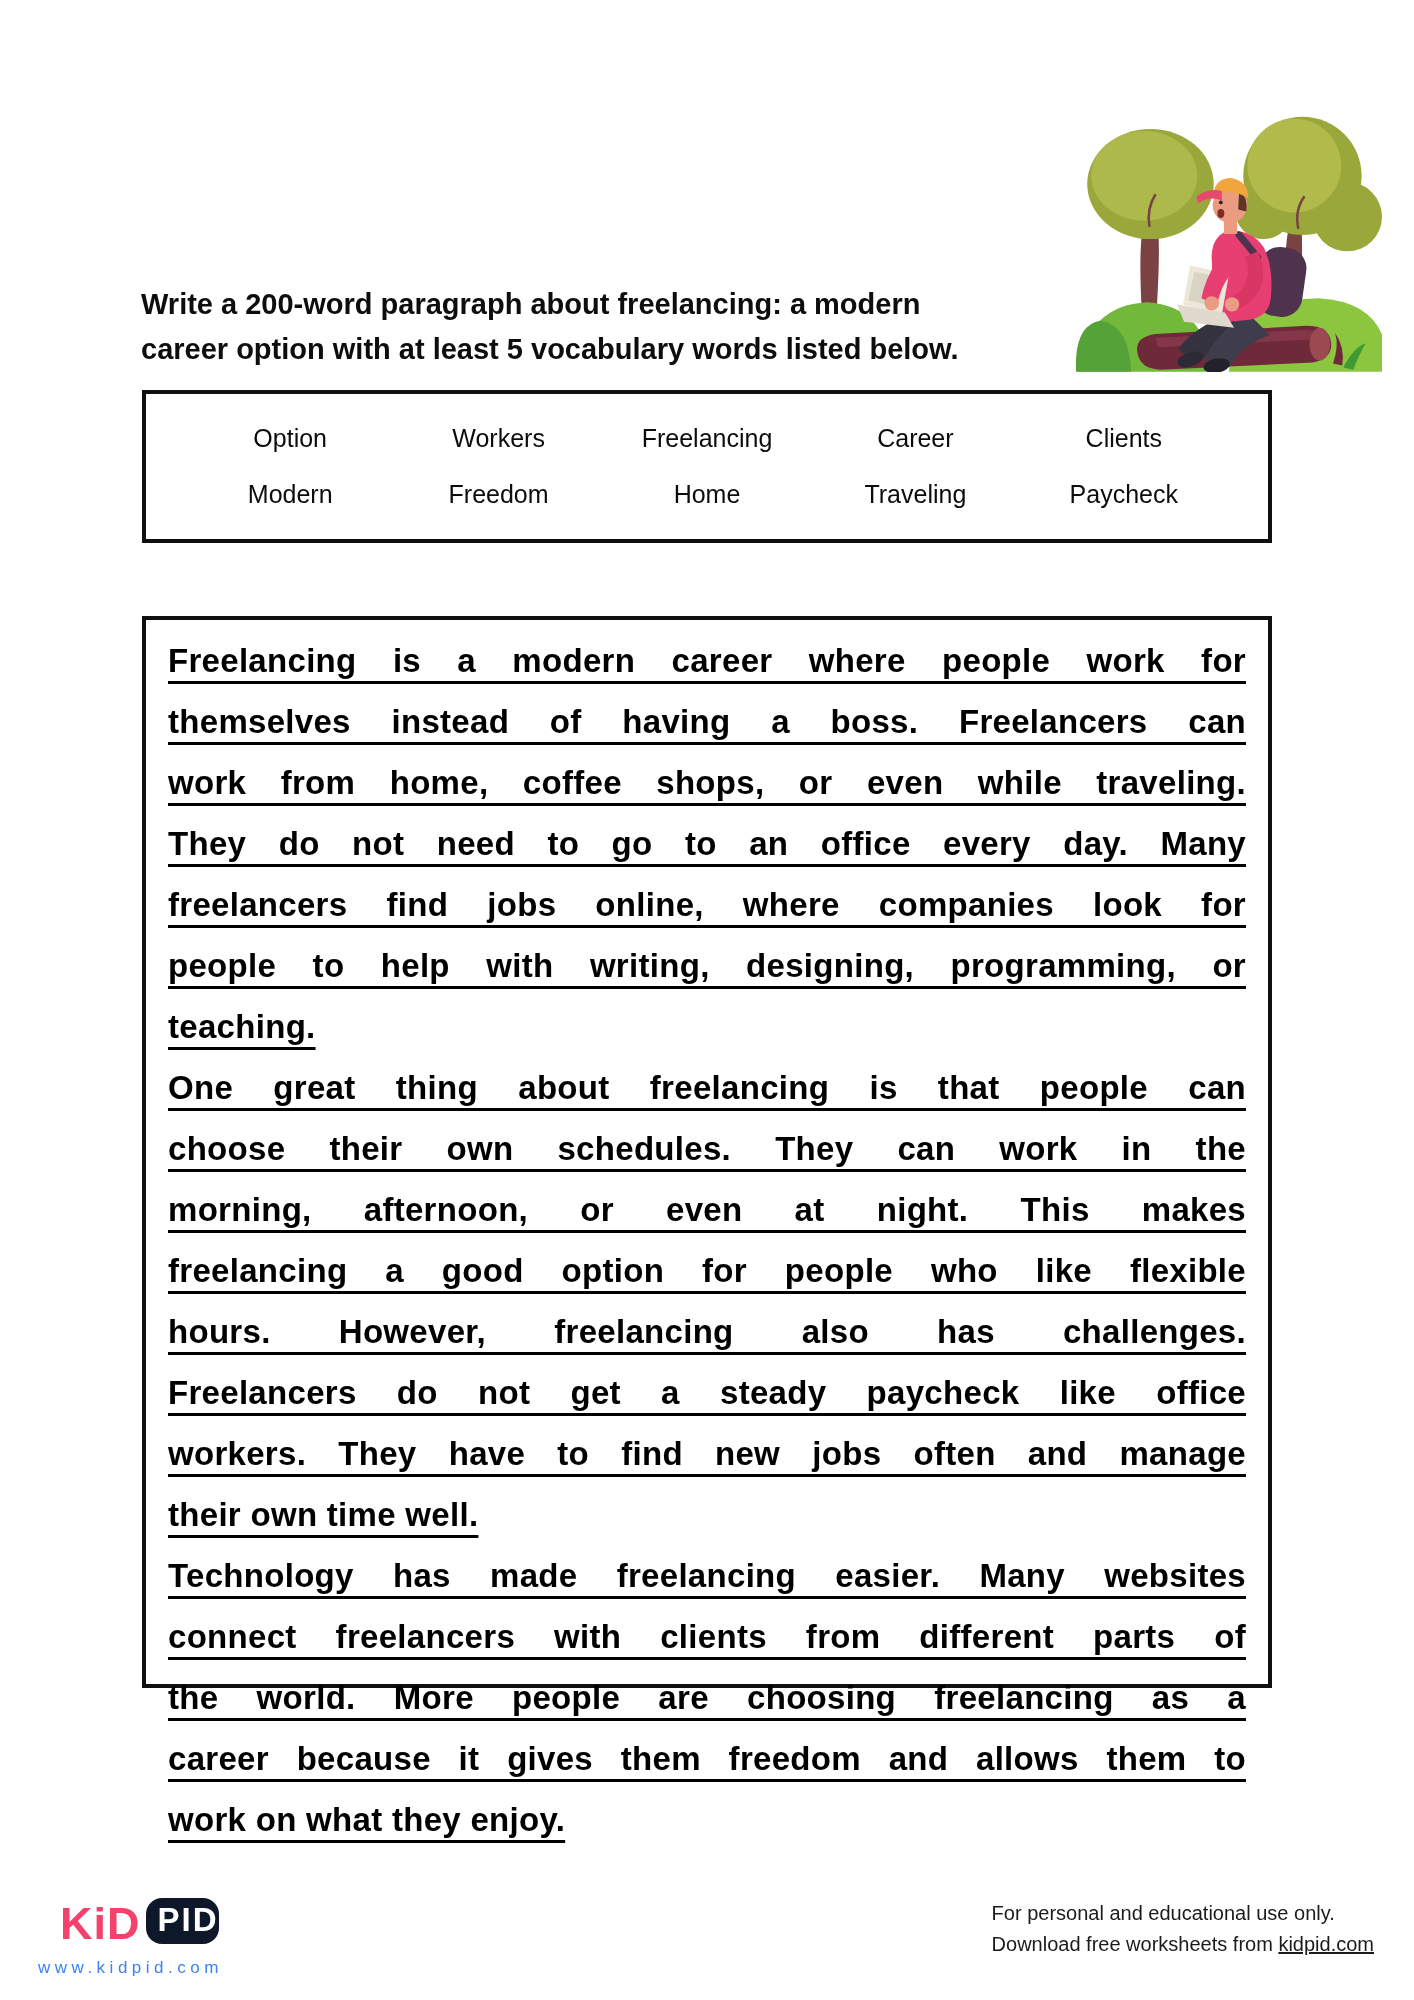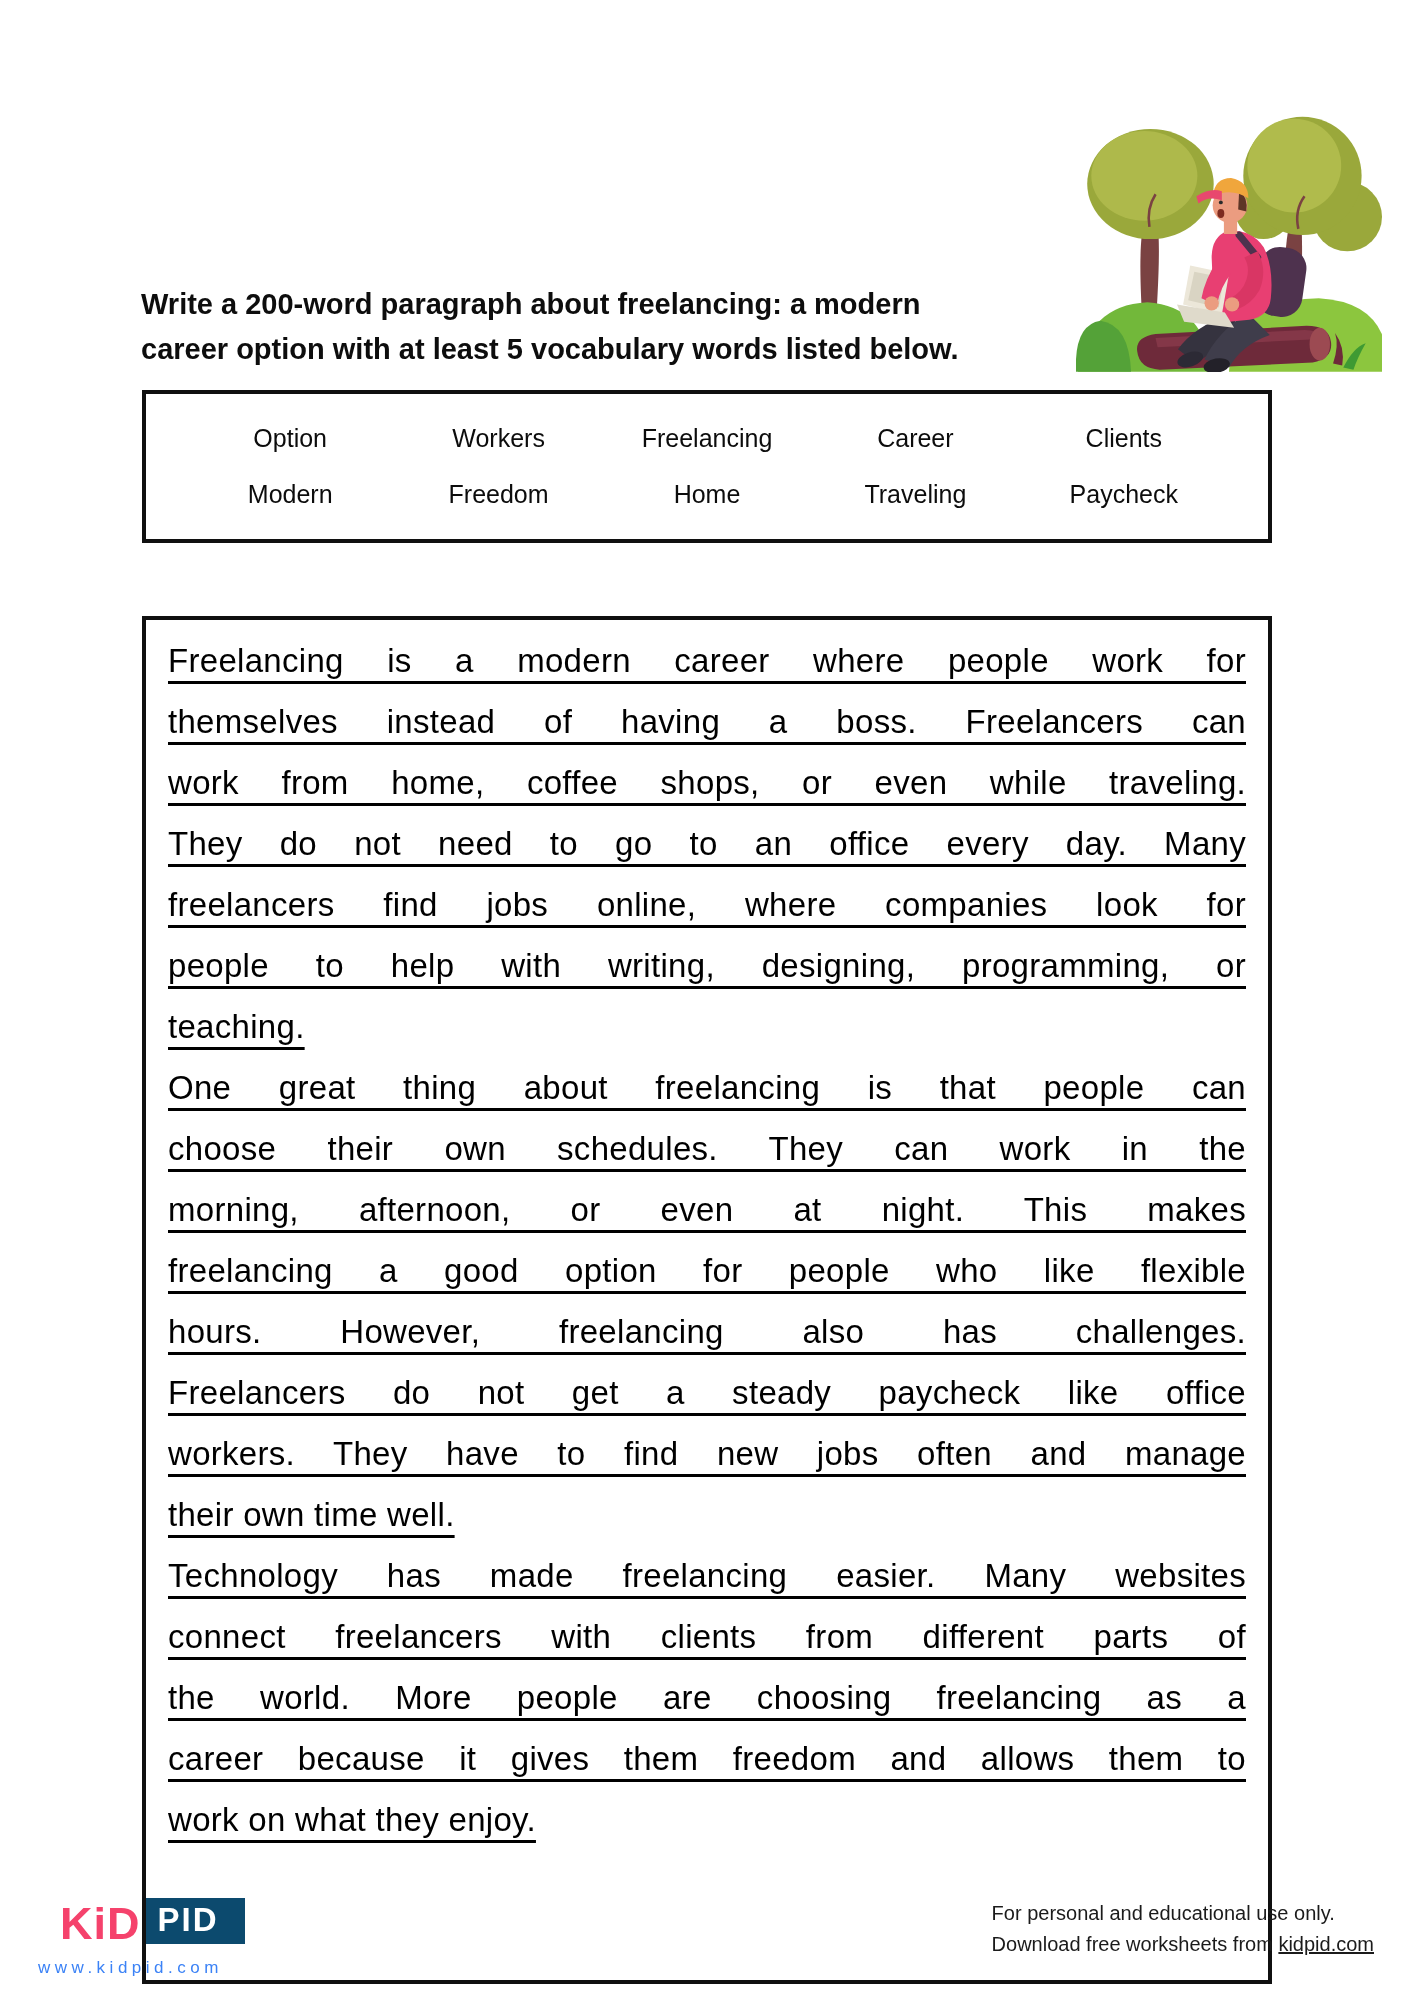--- a/index.html
+++ b/index.html
@@ -29,42 +29,43 @@
     display:flex; flex-direction:column; justify-content:space-evenly;
     padding:4px 40px;
   }
   .vocab-row { display:grid; grid-template-columns:repeat(5,1fr); }
   .vocab-word {
     text-align:center; font-weight:400; font-size:25px; color:#0c0c0c;
   }
 
   
   .pbox {
-    position:absolute; left:142px; top:616px; width:1130px; height:1368px;
+    position:absolute; left:142px; top:616px; width:1130px; height:1072px;
     border:4px solid #101010;
     padding:10px 22px 0 22px;
+    font-weight:bold;
   }
   .pline {
     font-size:33px; line-height:61px; color:#000; letter-spacing:0.3px;
     text-align:justify; text-align-last:justify;
     text-decoration:underline; text-decoration-thickness:3px;
     text-underline-offset:9px;
   }
   .pline.pend { text-align-last:left; }
 
   
   .footer-left { position:absolute; left:38px; top:1898px; }
   .logo-row { display:flex; align-items:flex-start; gap:5px;margin-left:22px; }
   .logo-kid {
     color:#f5426c; font-weight:800; font-size:45px; letter-spacing:1px;
     font-family:"Liberation Sans", sans-serif;
   }
   .logo-pid {
-    background:#0c4a6e; color:#ffffff; font-weight:800; font-size:33px;
-    padding:3px 26px 5px 12px; border-radius:0; letter-spacing:2px;
+    background:#0f172a; color:#ffffff; font-weight:800; font-size:33px;
+    padding:3px 0 5px 12px; border-radius:16px; letter-spacing:2px;
   }
   .logo-url {
     margin-top:8px; font-size:17px; letter-spacing:4.5px; color:#3b82f6;
   }
   .footer-right {
     position:absolute; right:40px; top:1898px; text-align:left;
     font-size:20px; line-height:31px; color:#1b1b1b;
   }
   .footer-link { text-decoration:underline; color:#1b1b1b; cursor:pointer; }
 </style>

